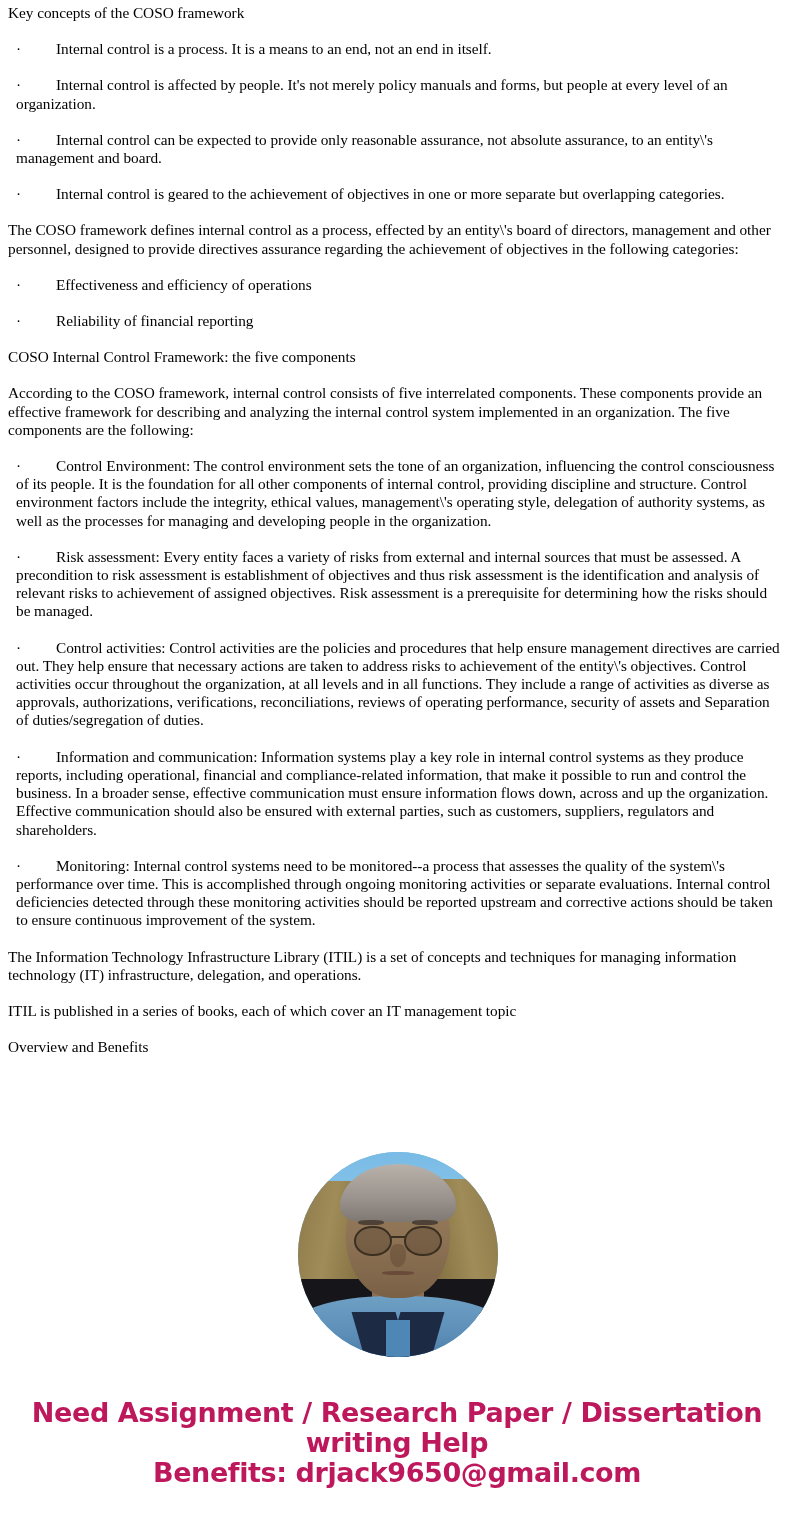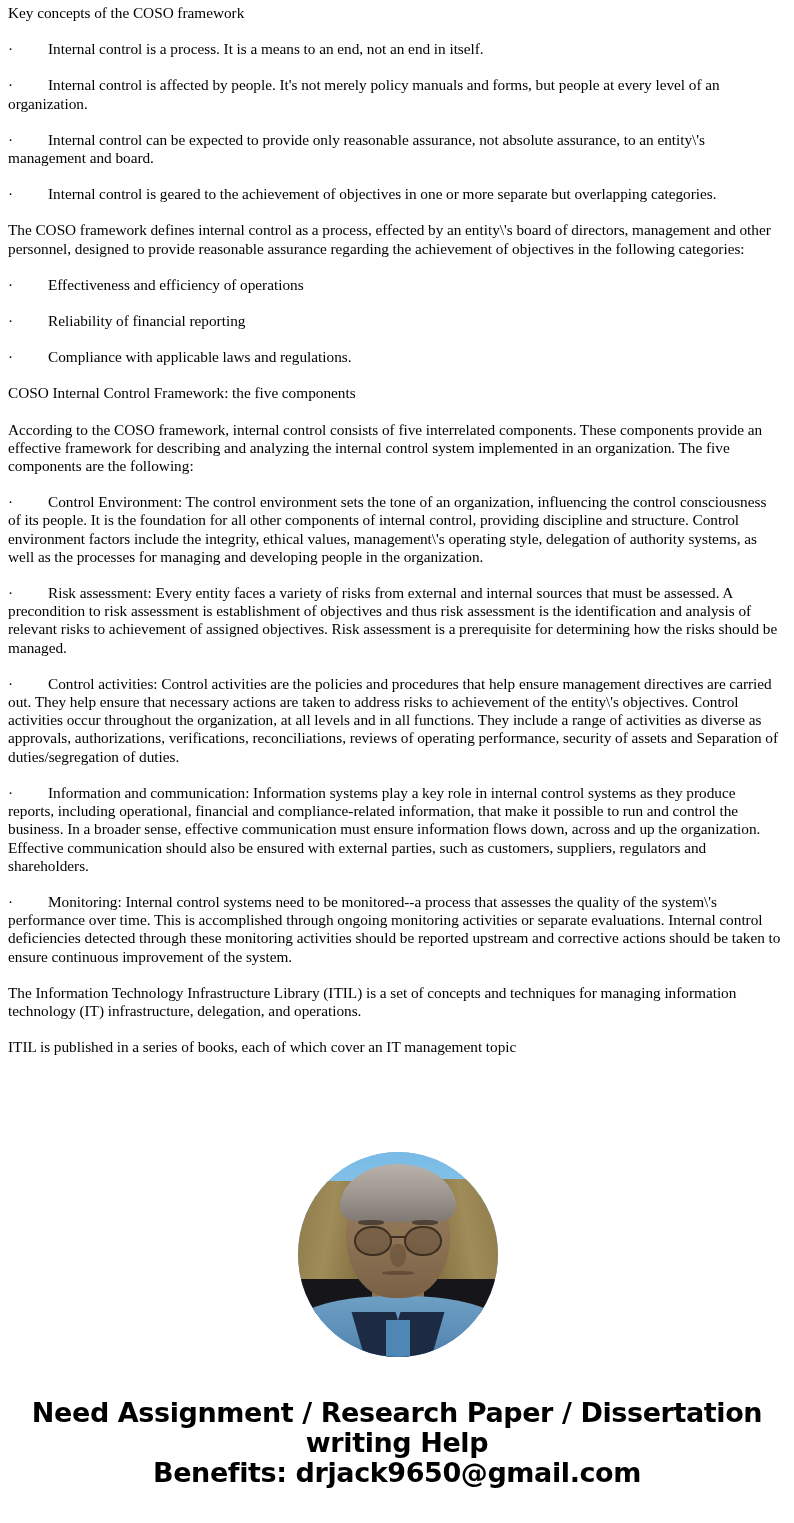--- a/index.html
+++ b/index.html
@@ -39,21 +39,21 @@
     text-align: left;
     letter-spacing: -0.02px;
     word-spacing: -0.1px;
   }
   p.para:first-child {
     margin-top: 4px;
   }
 
   
   p.bullet {
-    margin: 0 0 18px 0;
+    margin: 0 0 18px 8px;
     font-size: 15.3px;
     line-height: 18.2px;
     text-align: left;
     letter-spacing: -0.02px;
     word-spacing: -0.1px;
   }
   .bullet-mark {
     display: inline-block;
     width: 40px;
     font-size: 15.3px;
@@ -157,50 +157,50 @@
   .footer-promo {
     position: absolute;
     left: 0;
     top: 1398px;
     width: 794px;
     text-align: center;
     font-family: "DejaVu Sans", "Liberation Sans", sans-serif;
     font-weight: bold;
     font-size: 27px;
     line-height: 30px;
-    color: #000000;
+    color: #be185d;
     letter-spacing: -0.4px;
   }
   .footer-promo .l1,
   .footer-promo .l2,
   .footer-promo .l3 { display: block; }
 </style>
 </head>
 <body>
 
 <div class="doc-scroll">
   <div class="doc-inner" id="doc-inner">
       <p class="para">Key concepts of the COSO framework</p>
       <p class="bullet"><span class="bullet-mark">·</span><span>Internal control is a process. It is a means to an end, not an end in itself.</span></p>
       <p class="bullet"><span class="bullet-mark">·</span><span>Internal control is affected by people. It's not merely policy manuals and forms, but people at every level of an organization.</span></p>
       <p class="bullet"><span class="bullet-mark">·</span><span>Internal control can be expected to provide only reasonable assurance, not absolute assurance, to an entity\'s management and board.</span></p>
       <p class="bullet"><span class="bullet-mark">·</span><span>Internal control is geared to the achievement of objectives in one or more separate but overlapping categories.</span></p>
-      <p class="para">The COSO framework defines internal control as a process, effected by an entity\'s board of directors, management and other personnel, designed to provide reasonable assurance regarding the achievement of objectives in the following categories:</p>
+      <p class="para">The COSO framework defines internal control as a process, effected by an entity\'s board of directors, management and other personnel, designed to provide directives assurance regarding the achievement of objectives in the following categories:</p>
       <p class="bullet"><span class="bullet-mark">·</span><span>Effectiveness and efficiency of operations</span></p>
       <p class="bullet"><span class="bullet-mark">·</span><span>Reliability of financial reporting</span></p>
-      <p class="bullet"><span class="bullet-mark">·</span><span>Compliance with applicable laws and regulations.</span></p>
       <p class="para">COSO Internal Control Framework: the five components</p>
       <p class="para">According to the COSO framework, internal control consists of five interrelated components. These components provide an effective framework for describing and analyzing the internal control system implemented in an organization. The five components are the following:</p>
       <p class="bullet"><span class="bullet-mark">·</span><span>Control Environment: The control environment sets the tone of an organization, influencing the control consciousness of its people. It is the foundation for all other components of internal control, providing discipline and structure. Control environment factors include the integrity, ethical values, management\'s operating style, delegation of authority systems, as well as the processes for managing and developing people in the organization.</span></p>
       <p class="bullet"><span class="bullet-mark">·</span><span>Risk assessment: Every entity faces a variety of risks from external and internal sources that must be assessed. A precondition to risk assessment is establishment of objectives and thus risk assessment is the identification and analysis of relevant risks to achievement of assigned objectives. Risk assessment is a prerequisite for determining how the risks should be managed.</span></p>
       <p class="bullet"><span class="bullet-mark">·</span><span>Control activities: Control activities are the policies and procedures that help ensure management directives are carried out. They help ensure that necessary actions are taken to address risks to achievement of the entity\'s objectives. Control activities occur throughout the organization, at all levels and in all functions. They include a range of activities as diverse as approvals, authorizations, verifications, reconciliations, reviews of operating performance, security of assets and Separation of duties/segregation of duties.</span></p>
       <p class="bullet"><span class="bullet-mark">·</span><span>Information and communication: Information systems play a key role in internal control systems as they produce reports, including operational, financial and compliance-related information, that make it possible to run and control the business. In a broader sense, effective communication must ensure information flows down, across and up the organization. Effective communication should also be ensured with external parties, such as customers, suppliers, regulators and shareholders.</span></p>
       <p class="bullet"><span class="bullet-mark">·</span><span>Monitoring: Internal control systems need to be monitored--a process that assesses the quality of the system\'s performance over time. This is accomplished through ongoing monitoring activities or separate evaluations. Internal control deficiencies detected through these monitoring activities should be reported upstream and corrective actions should be taken to ensure continuous improvement of the system.</span></p>
       <p class="para">The Information Technology Infrastructure Library (ITIL) is a set of concepts and techniques for managing information technology (IT) infrastructure, delegation, and operations.</p>
       <p class="para">ITIL is published in a series of books, each of which cover an IT management topic</p>
+      <p class="para">Overview and Benefits</p>
     </div>
 </div>
 
 <div class="avatar-wrap">
   <div class="avatar">
     <div class="av-sky"></div>
     <div class="av-wallL"></div>
     <div class="av-wallR"></div>
     <div class="av-darkband"></div>
     <div class="av-neck"></div>

